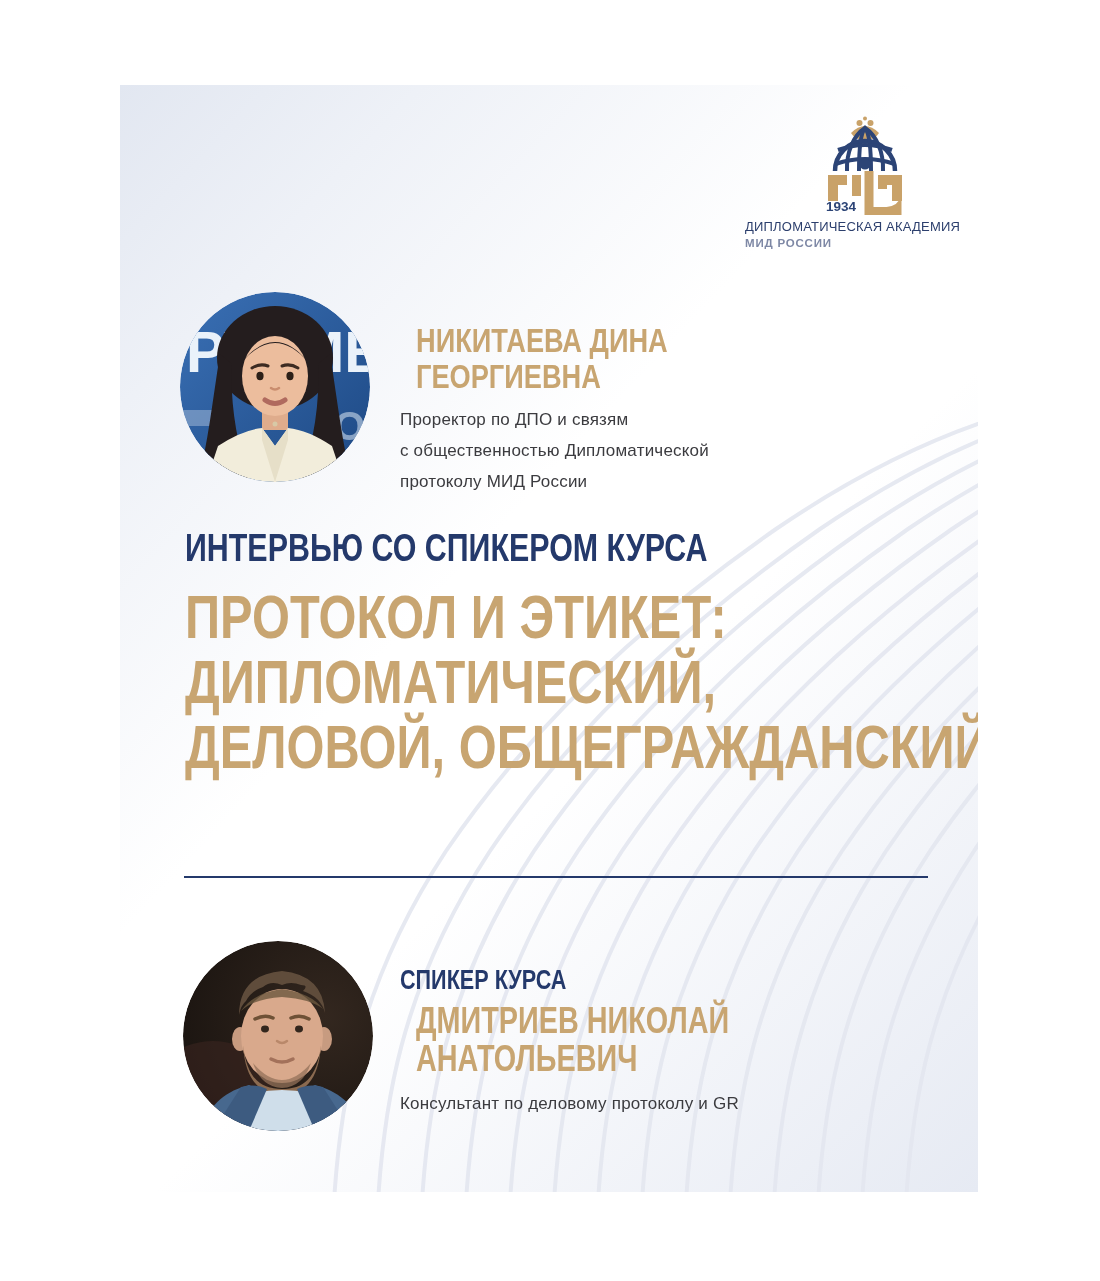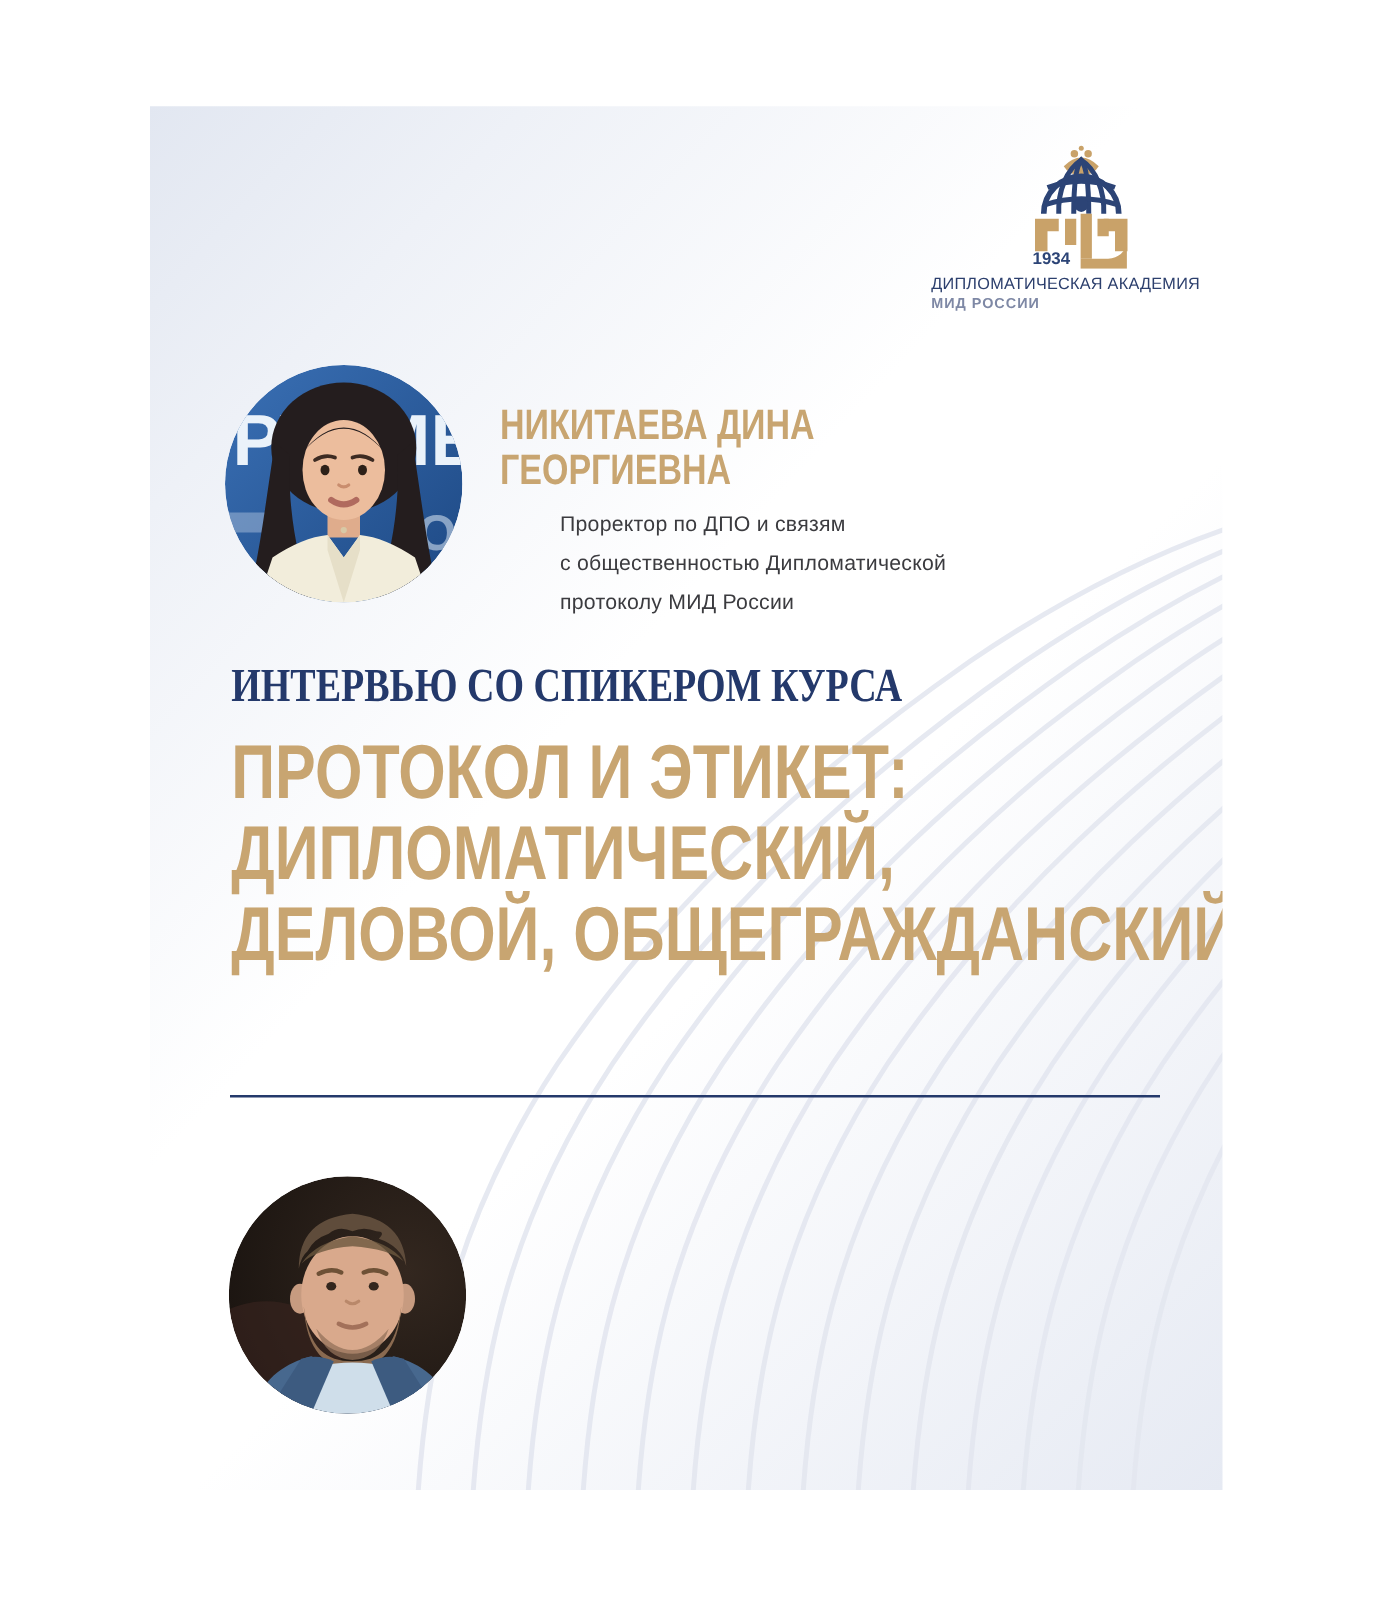--- a/index.html
+++ b/index.html
@@ -17,23 +17,23 @@
   }
   .waves{position:absolute;left:0;top:0;width:858px;height:1107px;pointer-events:none;}
   
   .logo{position:absolute;left:625px;top:30px;width:240px;}
   .logo-icon{display:block;margin:0 auto;}
   .logo-org1{font-size:13px;font-weight:normal;color:#2c3f6d;letter-spacing:.2px;margin-top:4px;}
   .logo-org2{font-size:11.5px;font-weight:bold;color:#7e88a5;letter-spacing:.8px;margin-top:3px;}
   
   .cond{display:inline-block;transform:scaleX(.8);transform-origin:0 0;white-space:nowrap;}
   .gold{color:#c8a571;}
-  .navy{color:#24396b;font-family:Liberation Serif, serif;}
-  .name-block{font-weight:bold;font-size:34px;line-height:36px;}
-  .role{font-size:17px;line-height:31px;color:#3b3b3f;font-weight:500;letter-spacing:.2px;margin-left:48px;}
+  .navy{color:#24396b;}
+  .name-block{font-weight:bold;font-size:34px;line-height:36px;margin-left:16px;}
+  .role{font-size:17px;line-height:31px;color:#3b3b3f;font-weight:500;letter-spacing:.2px;}
   .kicker{position:absolute;left:65px;top:442px;font-weight:bold;font-size:38px;}
   .big-title{position:absolute;left:65px;top:500px;font-weight:bold;font-size:61px;line-height:65px;}
   .dates{position:absolute;left:65px;top:708px;font-weight:bold;font-size:45px;}
   .divider{position:absolute;left:64px;top:791px;width:744px;height:2px;background:#24396b;}
   
   .avatar{position:absolute;border-radius:50%;overflow:hidden;}
   .avatar svg{display:block;}
   .avatar-top{left:60px;top:207px;width:190px;height:190px;}
   .avatar-bottom{left:63px;top:856px;width:190px;height:190px;}
   .speaker-top-text{position:absolute;left:280px;top:237px;}
@@ -205,14 +205,26 @@
         <path d="M88 118 q11 6 22 0" stroke="#a3715a" stroke-width="3.5" fill="none" stroke-linecap="round"></path>
 
         <path d="M18 190 C26 162 44 150 66 144 L99 158 L132 144 C154 150 172 162 180 190 Z" fill="#47688e"></path>
         <path d="M72 152 Q99 146 126 152 L132 190 L66 190 Z" fill="#cfdeea"></path>
         <path d="M30 190 L58 146 Q72 142 84 148 L66 190 Z" fill="#3d5b80"></path>
         <path d="M168 190 L140 146 Q126 142 114 148 L132 190 Z" fill="#3d5b80"></path>
       </g>
     </svg>
   </div>
 
+  <div class="speaker-bottom-text">
+    <div class="speaker-label navy">
+      <span class="cond">СПИКЕР КУРСА</span>
+    </div>
+    <div class="name-block gold">
+      <span class="cond">
+        <span>ДМИТРИЕВ НИКОЛАЙ</span><br>
+        <span>АНАТОЛЬЕВИЧ</span>
+      </span>
+    </div>
+    <div class="role">Консультант по деловому протоколу и GR</div>
+  </div>
 
 </div>
 
 </body></html>

